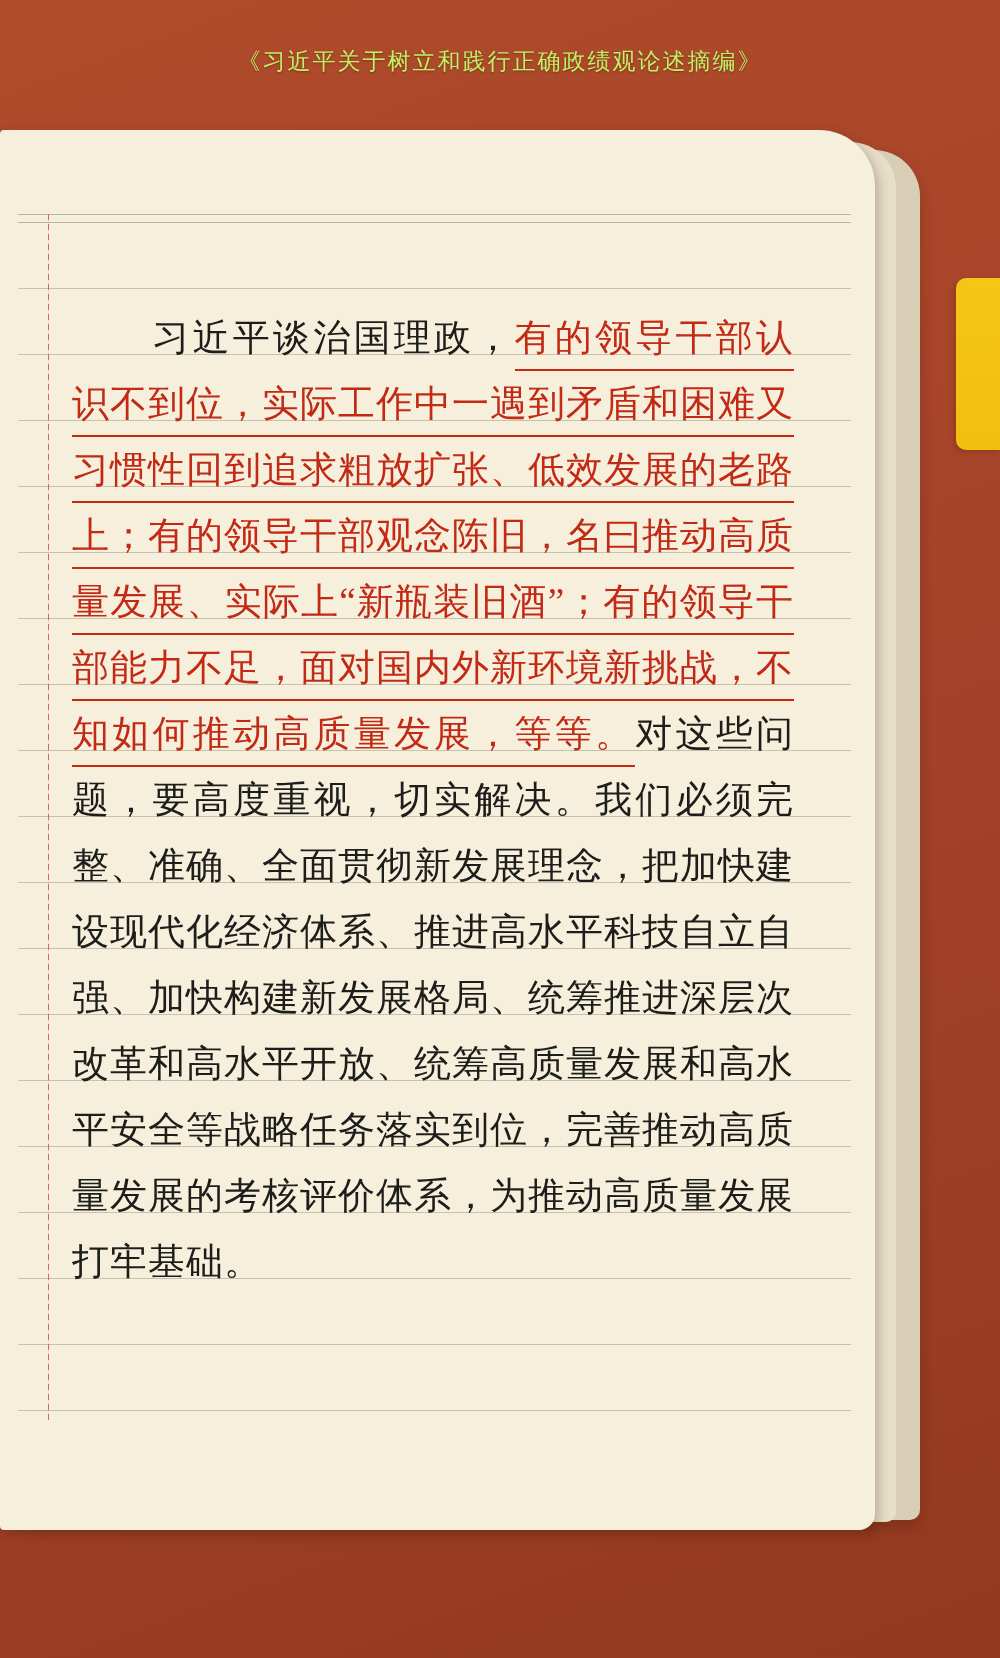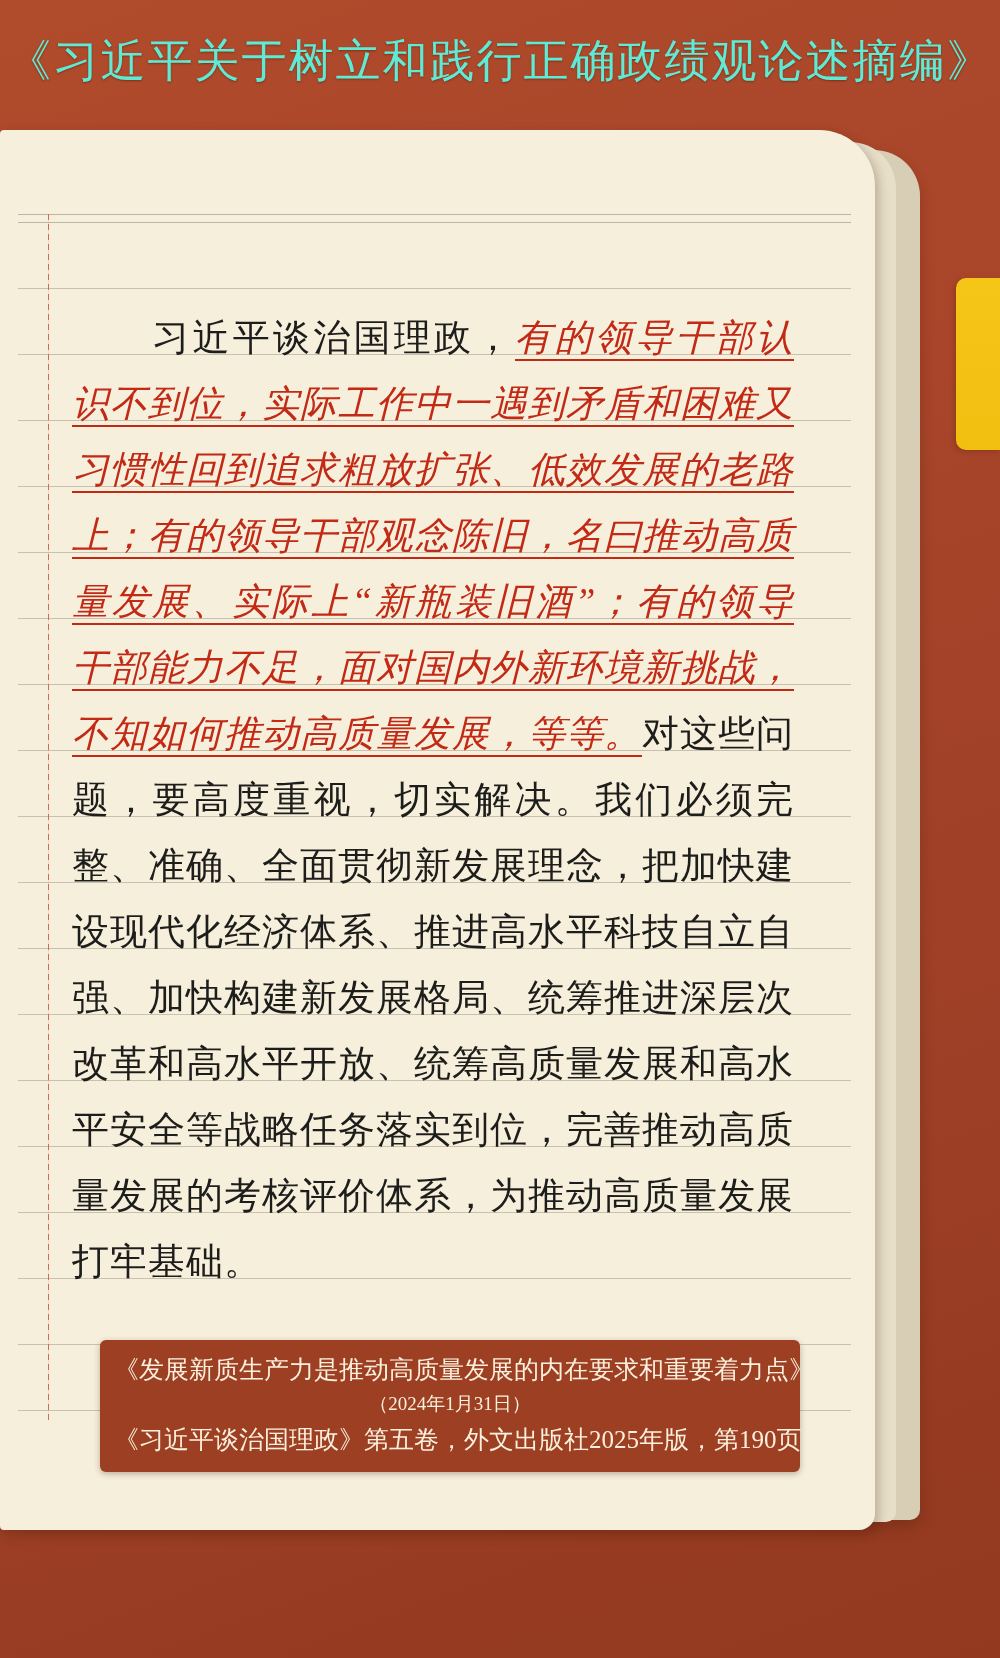--- a/index.html
+++ b/index.html
@@ -29,22 +29,22 @@
     position: absolute;
     left: 0;
     top: 0;
     width: 1000px;
     height: 122px;
     display: flex;
     align-items: center;
     justify-content: center;
   }
   .header-title {
-    color: #5eead4;
-    font-size: 45px;
+    color: #bef264;
+    font-size: 23px;
     letter-spacing: 2px;
     font-family: "Liberation Serif", "DejaVu Serif", serif;
     white-space: nowrap;
     text-shadow: 0 1px 2px rgba(70,20,8,0.45);
   }
 
   
   .bookmark {
     position: absolute;
     right: 0;
@@ -135,22 +135,21 @@
     color: #1d1d1b;
     font-family: "Liberation Serif", "DejaVu Serif", serif;
     letter-spacing: 1px;
     text-align: justify;
     text-justify: inter-character;
   }
   .body-text .indent { display: inline-block; width: 78px; }
   .hl {
     color: #c22a16;
     border-bottom: 2px solid #c22a16;
-    padding-bottom: 1px;
-    font-style: italic;
+    padding-bottom: 11px;
   }
 
   
   .citation {
     position: absolute;
     left: 100px;
     top: 1210px;
     width: 700px;
     background: #9c3f23;
     border-radius: 6px;
@@ -202,19 +201,14 @@
         <div class="rule" style="top: 1148px;"></div>
         <div class="rule" style="top: 1214px;"></div>
         <div class="rule" style="top: 1280px;"></div>
       </div>
     <div class="margin-line"></div>
 
     <div class="body-text">
       <span class="indent"></span><span>习近平谈治国理政，</span><span class="hl">有的领导干部认识不到位，实际工作中一遇到矛盾和困难又习惯性回到追求粗放扩张、低效发展的老路上；有的领导干部观念陈旧，名曰推动高质量发展、实际上“新瓶装旧酒”；有的领导干部能力不足，面对国内外新环境新挑战，不知如何推动高质量发展，等等。</span><span>对这些问题，要高度重视，切实解决。我们必须完整、准确、全面贯彻新发展理念，把加快建设现代化经济体系、推进高水平科技自立自强、加快构建新发展格局、统筹推进深层次改革和高水平开放、统筹高质量发展和高水平安全等战略任务落实到位，完善推动高质量发展的考核评价体系，为推动高质量发展打牢基础。</span>
     </div>
 
-    <div class="citation">
-      <div class="c-title">《发展新质生产力是推动高质量发展的内在要求和重要着力点》</div>
-      <div class="c-date">（2024年1月31日）</div>
-      <div class="c-src">《习近平谈治国理政》第五卷，外文出版社2025年版，第190页</div>
-    </div>
   </div>
 </div>
 
 </body></html>

